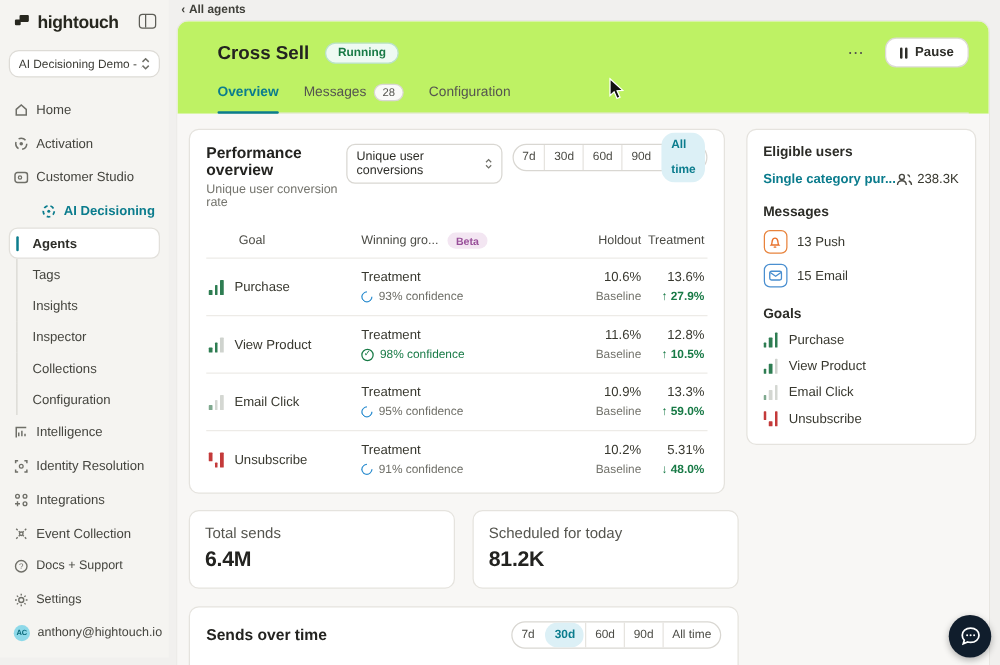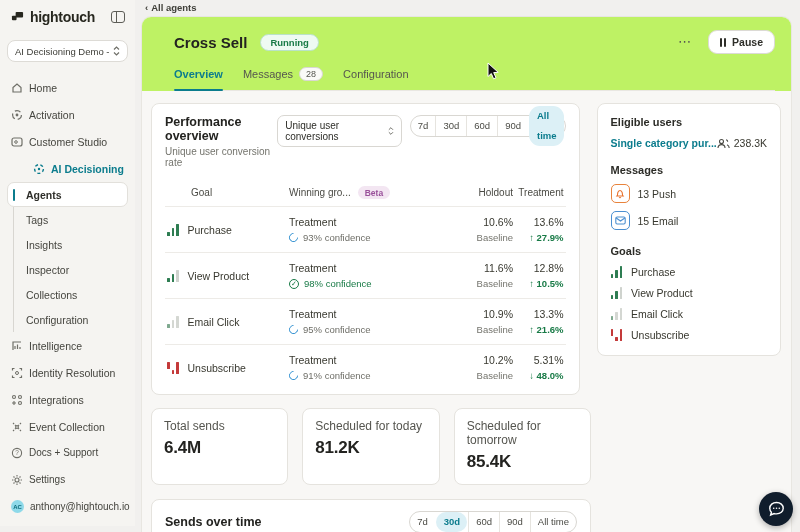--- a/index.html
+++ b/index.html
@@ -383,21 +383,21 @@
                     <span class="conf-ring"></span>
                     <span>95% confidence</span>
                   </div>
               </span>
               <span class="num-cell">
                 <div class="num-l1">10.9%</div>
                 <div class="num-l2">Baseline</div>
               </span>
               <span class="num-cell">
                 <div class="num-l1">13.3%</div>
-                <div class="num-l2 lift"><span>↑</span> <span>21.6%</span></div>
+                <div class="num-l2 lift"><span>↑</span> <span>59.0%</span></div>
               </span>
             </div>
 
             <div class="prow">
               <span class="goal-cell">
                 <span class="bars">
                     <i style="height:7px;background:#c43a3a;align-self:flex-start"></i>
                     <i style="height:4px;background:#c43a3a"></i>
                     <i style="height:12px;background:#c43a3a"></i>
                   </span>
@@ -494,24 +494,20 @@
 
       <div class="stats-row">
         <div class="card stat-card">
           <div class="stat-lbl">Total sends</div>
           <div class="stat-val">6.4M</div>
         </div>
         <div class="card stat-card">
           <div class="stat-lbl">Scheduled for today</div>
           <div class="stat-val">81.2K</div>
         </div>
-        <div class="card stat-card">
-          <div class="stat-lbl">Scheduled for tomorrow</div>
-          <div class="stat-val">85.4K</div>
-        </div>
       </div>
 
       <div class="card sends-card">
         <div class="sends-head">
           <span class="perf-title">Sends over time</span>
           <span class="ranges" style="margin-left:auto">
             <span class="range">7d</span>
             <span class="range active">30d</span>
             <span class="range">60d</span>
             <span class="range">90d</span>

